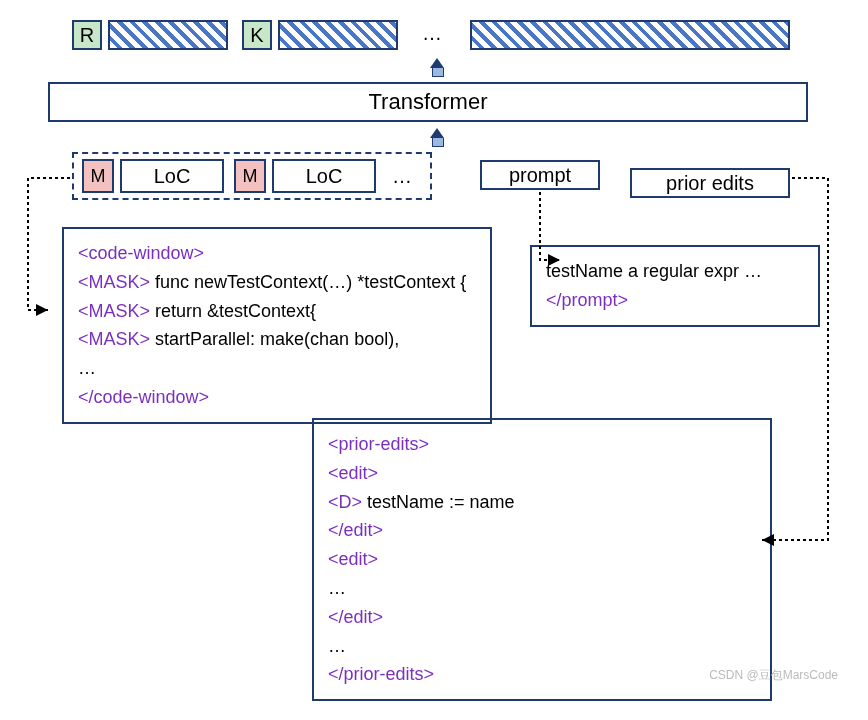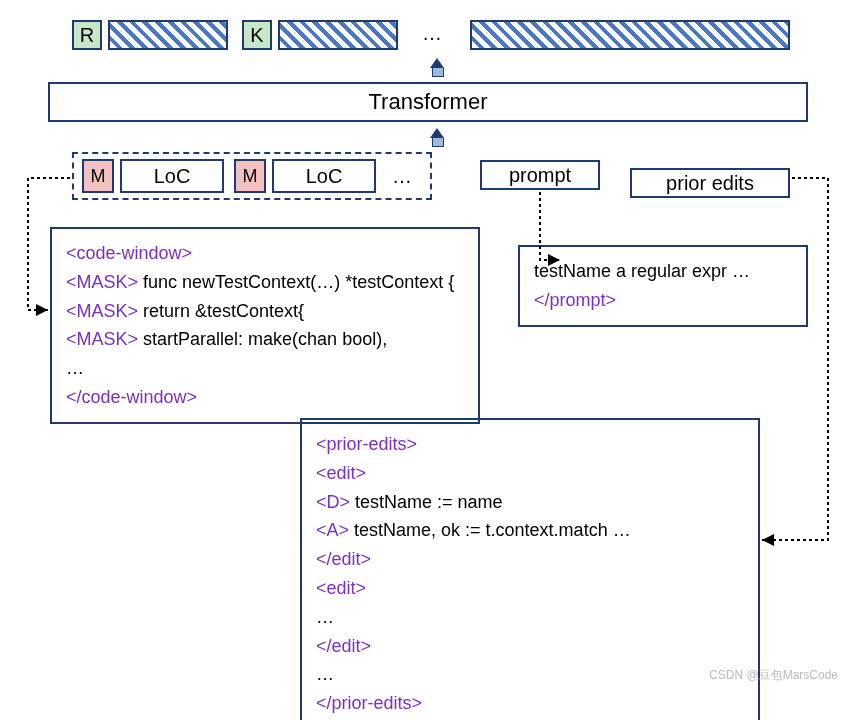--- a/index.html
+++ b/index.html
@@ -66,20 +66,21 @@
     padding: 6px 8px;
     display: flex;
     align-items: center;
     height: 48px;
   }
   .codebox {
     border: 2.5px solid #1f3a6e;
     padding: 10px 14px;
     line-height: 1.6;
     font-size: 18px;
+    margin-left: 12px;
   }
   .tag { color: #7b2fbf; }
   .ellips { font-size: 20px; }
   .arrow-up {
     width: 0; height: 0;
     border-left: 7px solid transparent;
     border-right: 7px solid transparent;
     border-bottom: 10px solid #1f3a6e;
     position: relative;
   }
@@ -142,21 +143,20 @@
 
   <div class="abs codebox" style="left:498px; top:225px; width:290px;">
     <div>testName a regular expr …</div>
     <div><span class="tag">&lt;/prompt&gt;</span></div>
   </div>
 
   <div class="abs codebox" style="left:280px; top:398px; width:460px;">
     <div><span class="tag">&lt;prior-edits&gt;</span></div>
     <div><span class="tag">&lt;edit&gt;</span></div>
     <div><span class="tag">&lt;D&gt;</span><span> testName := name</span></div>
-    <div><span class="tag">&lt;A&gt;</span><span> testName, ok := t.context.match …</span></div>
     <div><span class="tag">&lt;/edit&gt;</span></div>
     <div><span class="tag">&lt;edit&gt;</span></div>
     <div>…</div>
     <div><span class="tag">&lt;/edit&gt;</span></div>
     <div>…</div>
     <div><span class="tag">&lt;/prior-edits&gt;</span></div>
   </div>
 
   <svg class="connector" width="828" height="680">
     <defs>

